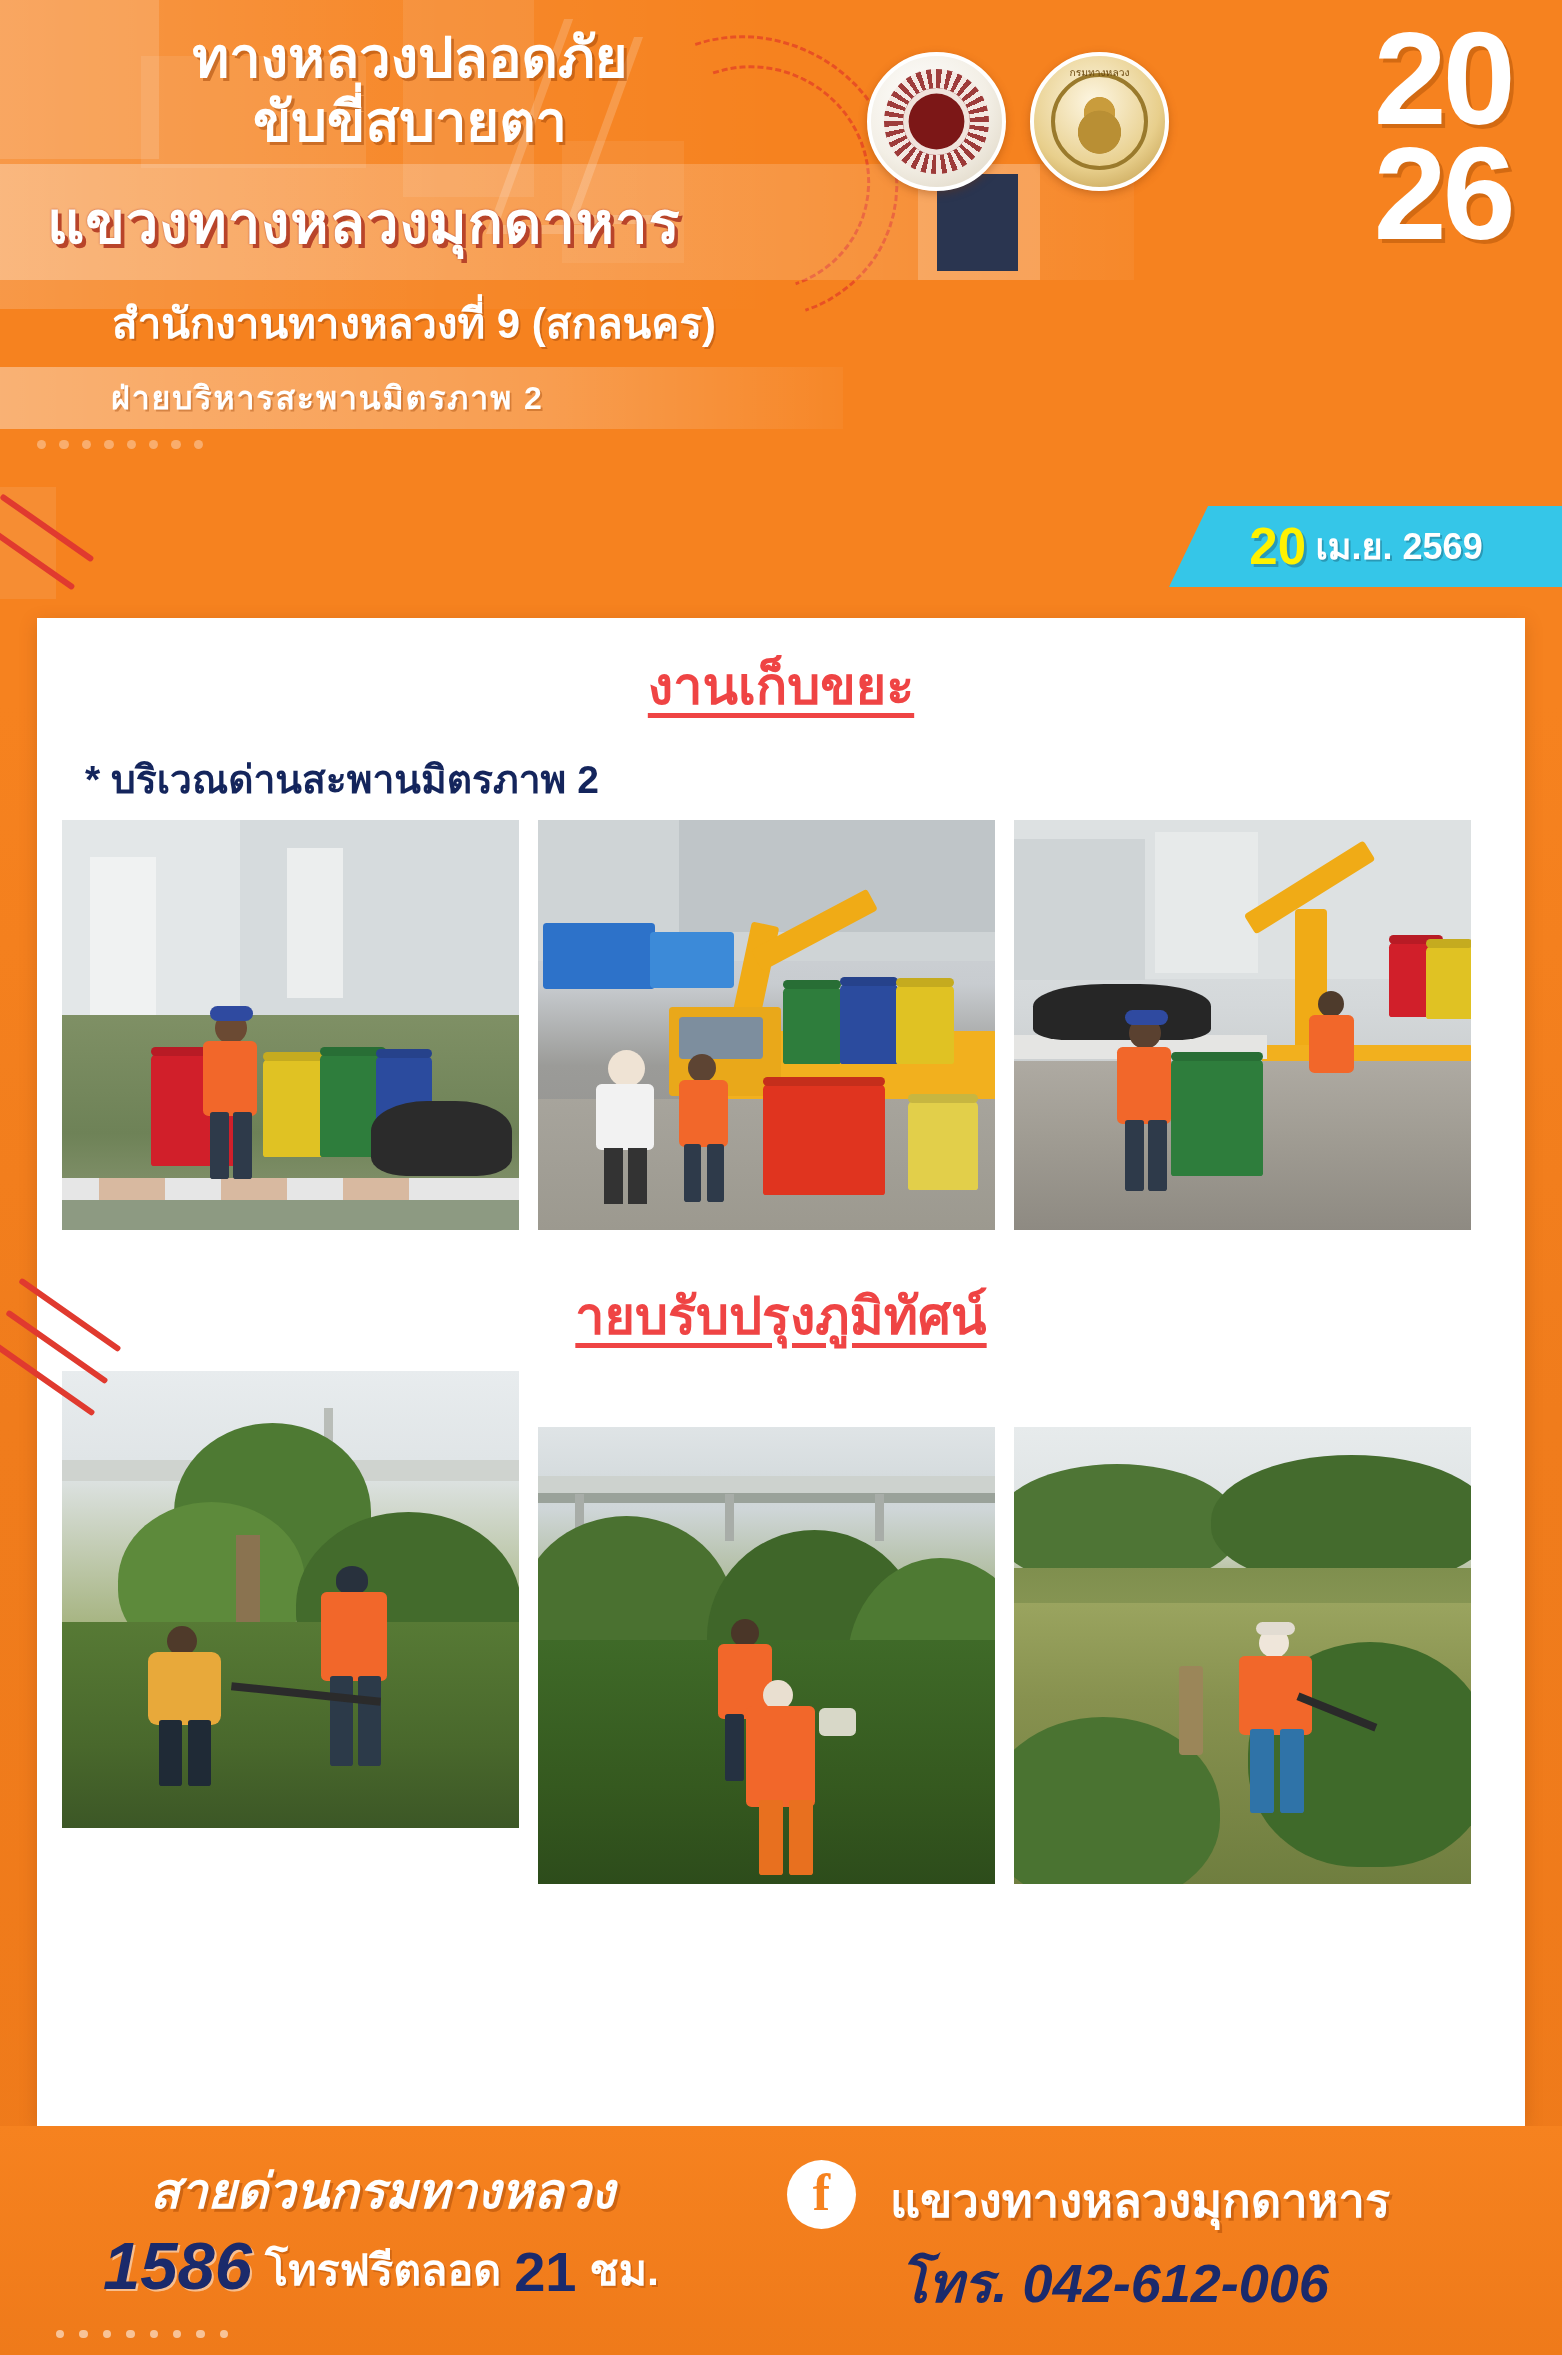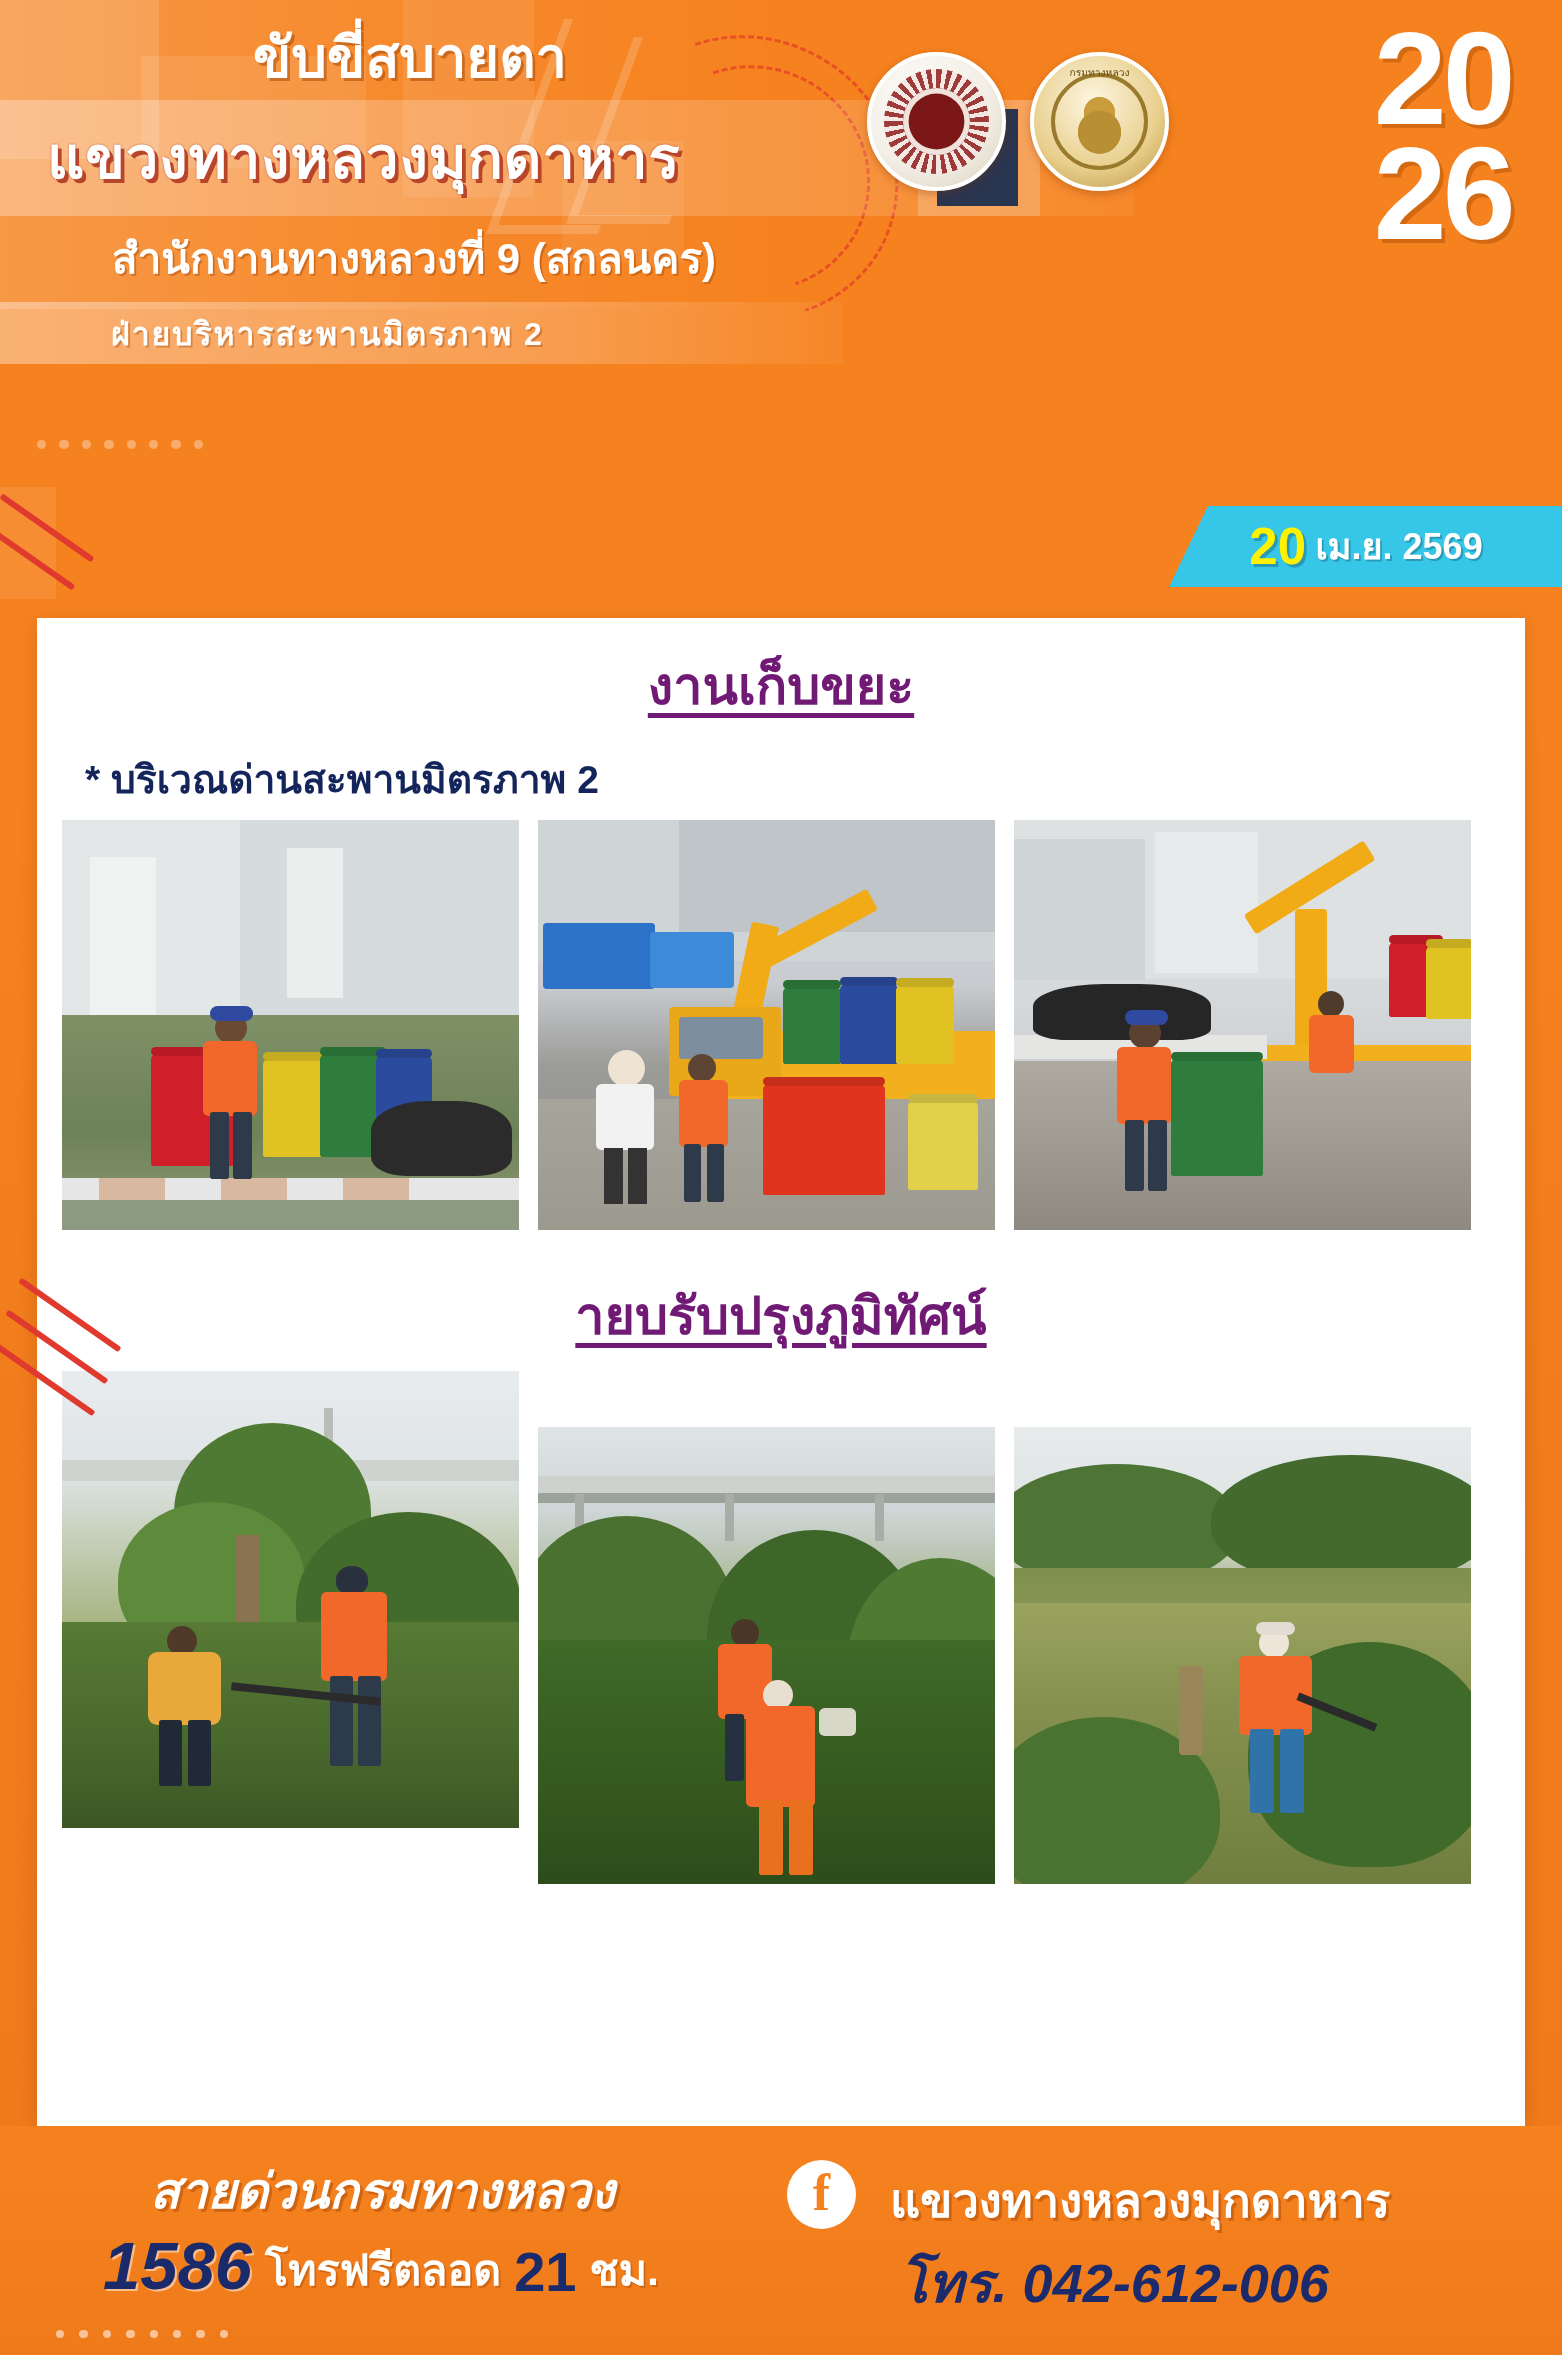--- a/index.html
+++ b/index.html
@@ -150,21 +150,21 @@
   .card {
     position: absolute; left: 37px; top: 618px;
     width: 1488px; height: 1508px;
     background: #ffffff;
     z-index: 4;
     box-shadow: 0 3.7px 17px rgba(120,50,0,0.22);
     padding: 17px 24px;
   }
   .sec-title {
     text-align: center;
-    color: #701a75;
+    color: #ef4444;
     font-weight: bold;
     font-size: 52px;
     text-decoration: underline;
     text-underline-offset: 9.4px;
     margin-top: 9.4px;
   }
   .sec-title.right { text-align: center; margin-top: 5.6px; }
 
   .bullet-line {
     color: #14255c; font-weight: bold; font-size: 39px;
@@ -264,20 +264,21 @@
         <i class="deco-dot"></i>
         <i class="deco-dot"></i>
     </div>
     <div class="deco-sq2" style="left:0;top:487px;width:56px;height:112px;"></div>
     <div class="deco-stripe" style="left:-9.4px;top:525px;width:112px;"></div>
     <div class="deco-stripe" style="left:-28px;top:553px;width:112px;"></div>
   </div>
 
   <div class="header">
     <div class="head-title">
+      <span>ทางหลวงปลอดภัย</span>
       <span class="l2">ขับขี่สบายตา</span>
     </div>
 
     <div class="seals">
       <div class="seal red"></div>
       <div class="seal gold">
         <div class="seal-label">กรมทางหลวง</div>
       </div>
     </div>
 

